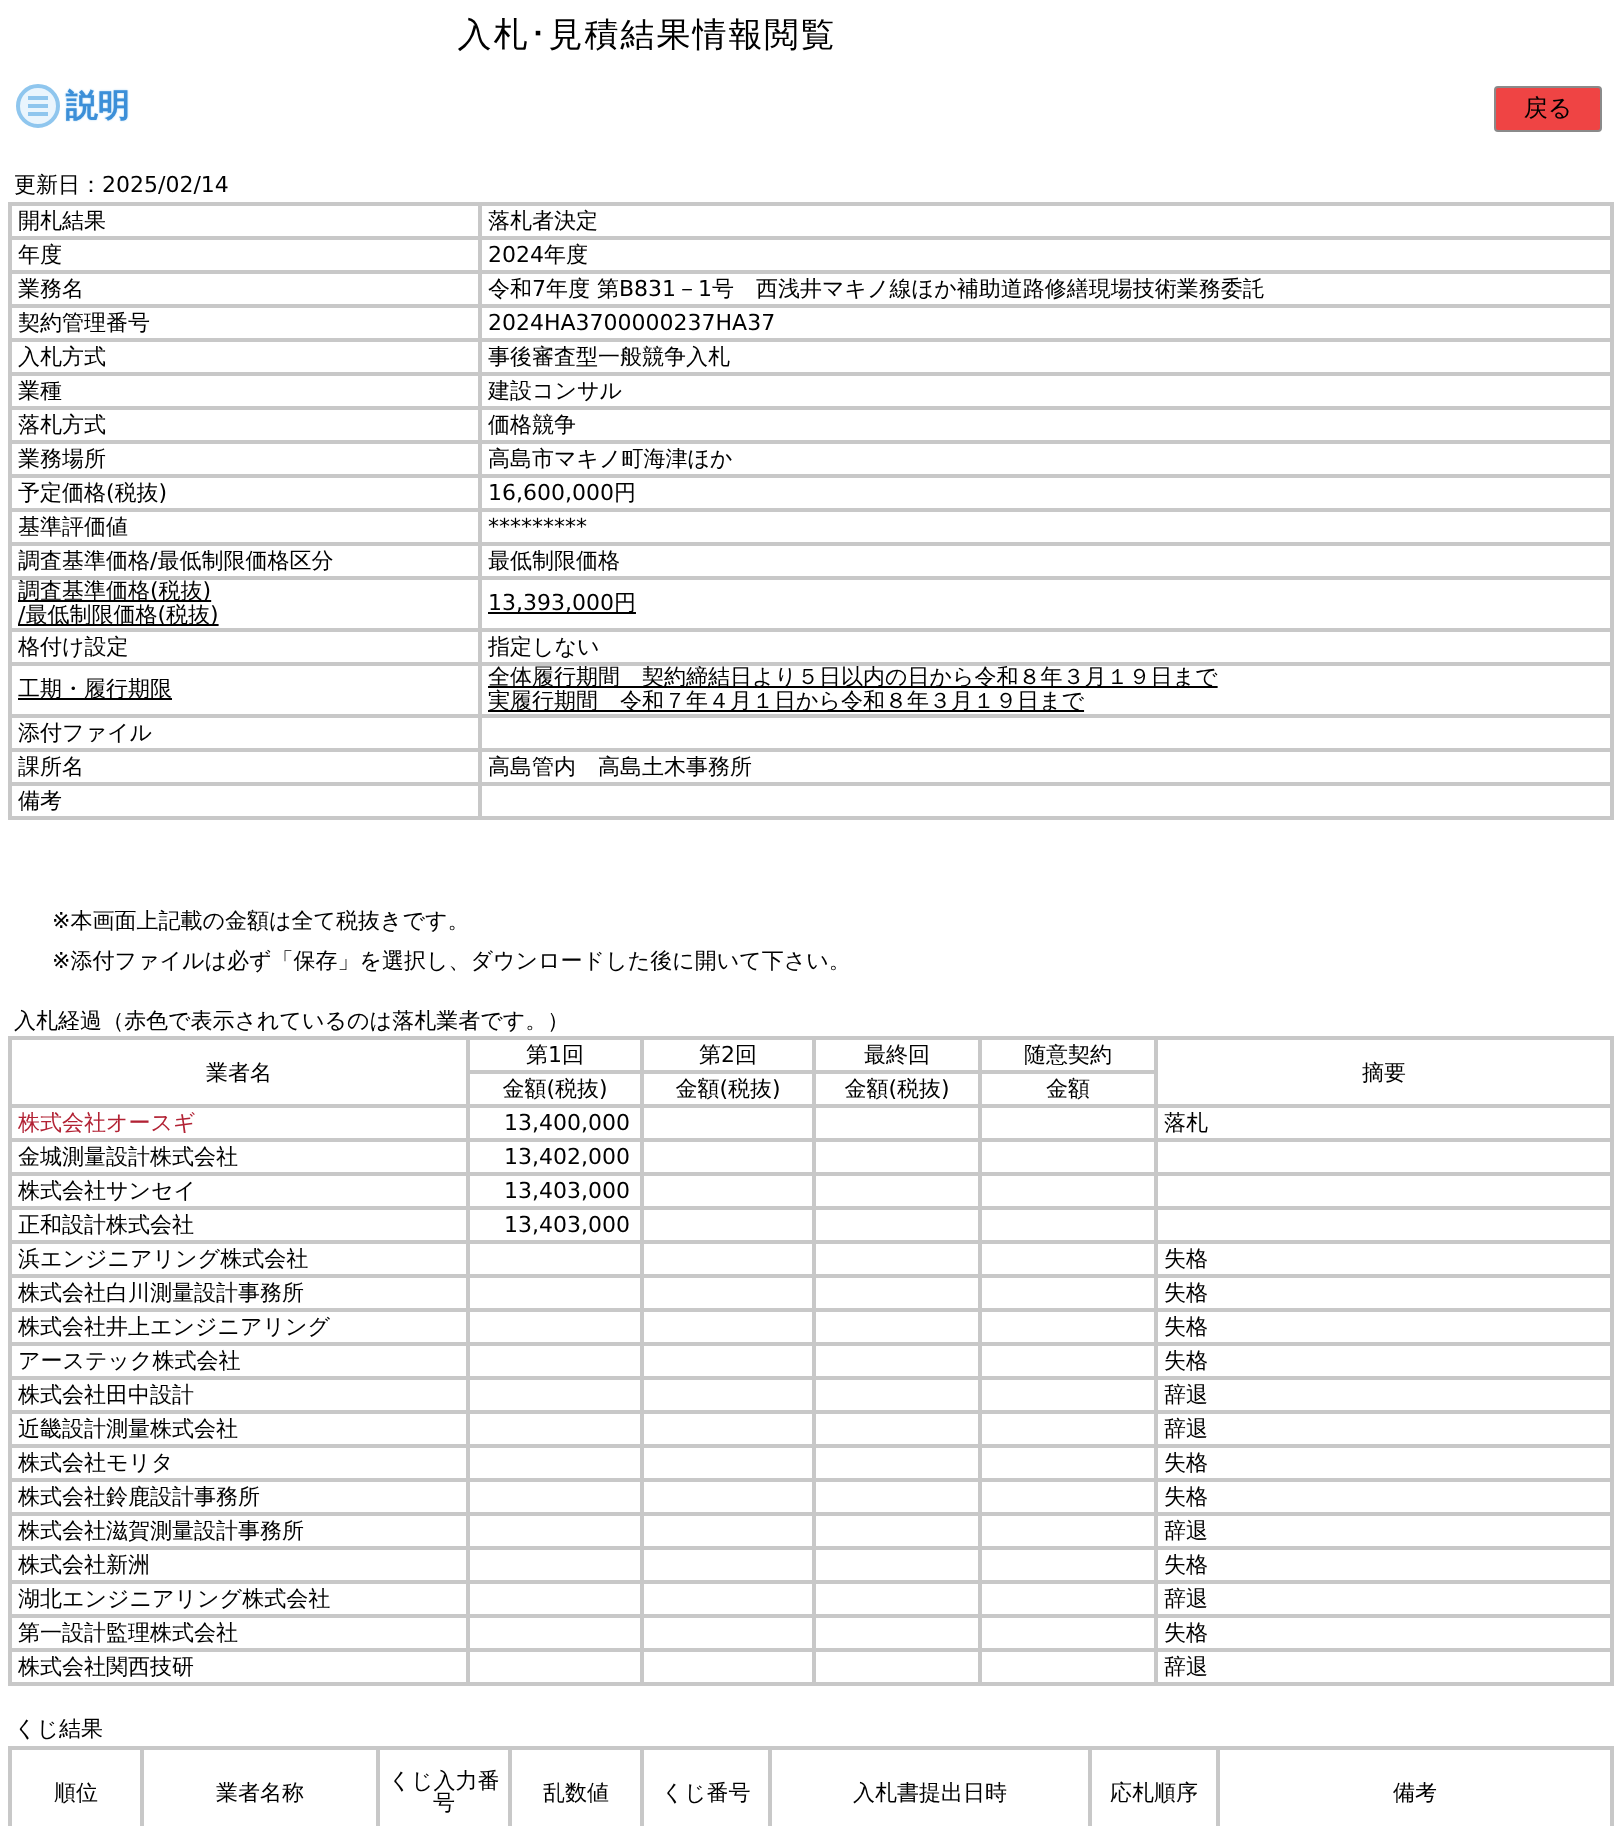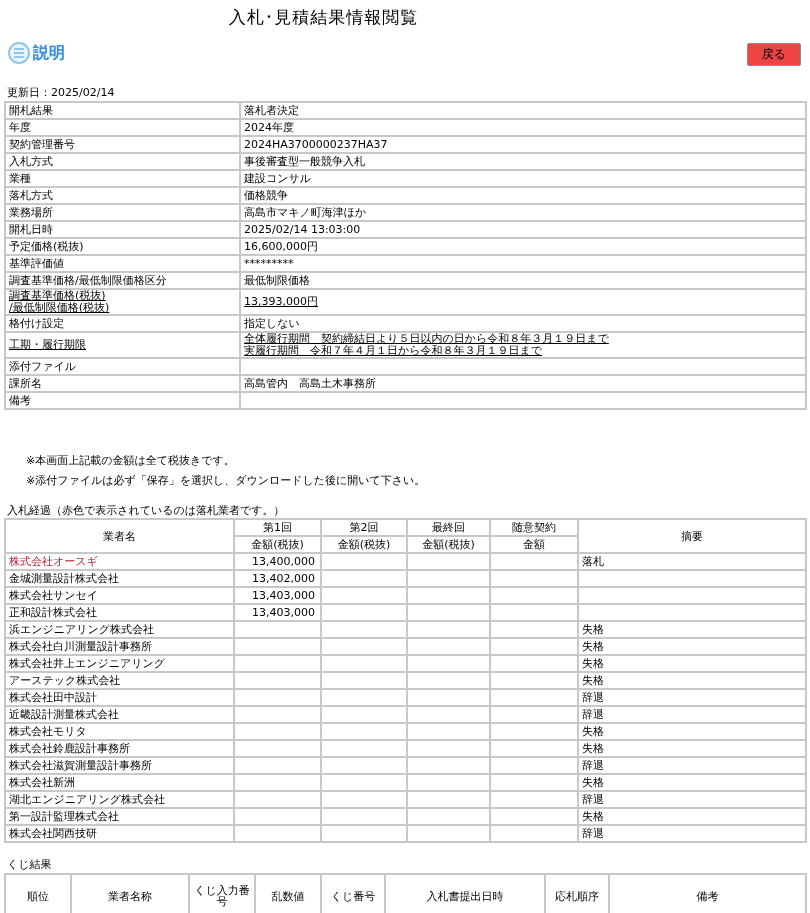--- a/index.html
+++ b/index.html
@@ -75,42 +75,42 @@
   <tbody id="info-body">
       <tr>
         <td><span>開札結果</span></td>
         <td><span>落札者決定</span></td>
       </tr>
       <tr>
         <td><span>年度</span></td>
         <td><span>2024年度</span></td>
       </tr>
       <tr>
+        <td><span>業務名</span></td>
+        <td><span>令和7年度 第B831－1号　西浅井マキノ線ほか補助道路修繕現場技術業務委託</span></td>
+      </tr>
+      <tr>
         <td><span>契約管理番号</span></td>
         <td><span>2024HA3700000237HA37</span></td>
       </tr>
       <tr>
         <td><span>入札方式</span></td>
         <td><span>事後審査型一般競争入札</span></td>
       </tr>
       <tr>
         <td><span>業種</span></td>
         <td><span>建設コンサル</span></td>
       </tr>
       <tr>
         <td><span>落札方式</span></td>
         <td><span>価格競争</span></td>
       </tr>
       <tr>
         <td><span>業務場所</span></td>
         <td><span>高島市マキノ町海津ほか</span></td>
-      </tr>
-      <tr>
-        <td><span>開札日時</span></td>
-        <td><span>2025/02/14 13:03:00</span></td>
       </tr>
       <tr>
         <td><span>予定価格(税抜)</span></td>
         <td><span>16,600,000円</span></td>
       </tr>
       <tr>
         <td><span>基準評価値</span></td>
         <td><span>*********</span></td>
       </tr>
       <tr>

